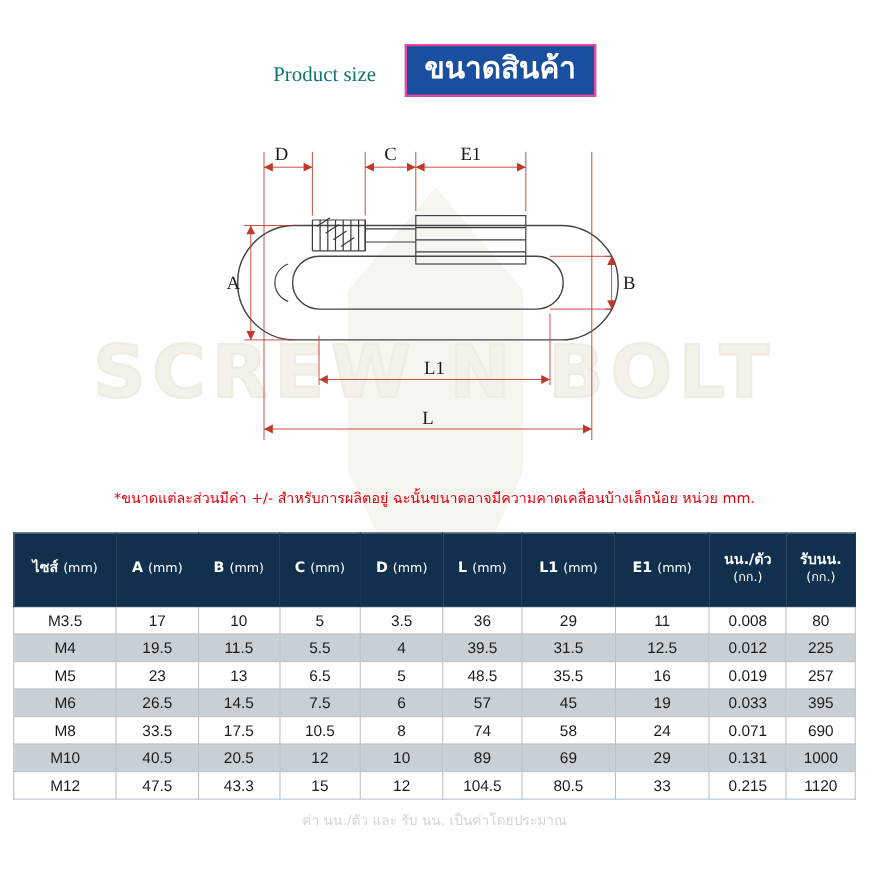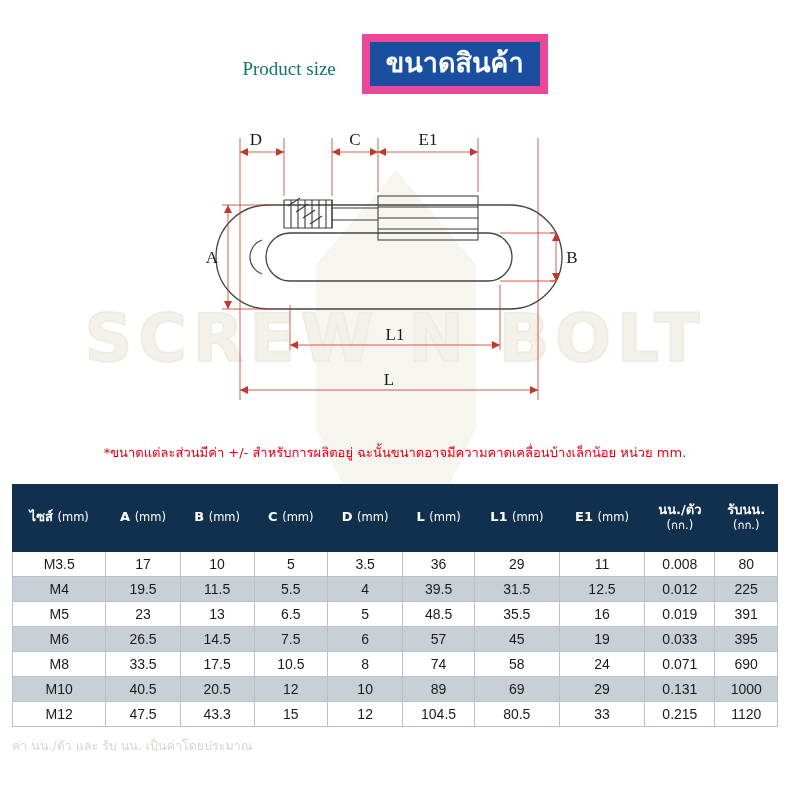--- a/index.html
+++ b/index.html
@@ -63,21 +63,21 @@
     margin-right: 26px;
     margin-top: 10px;
   }
   .badge {
     background: #1a4fa0;
     color: #ffffff;
     font-family: "DejaVu Sans", sans-serif;
     font-size: 27px;
     font-weight: bold;
     padding: 5px 16px 8px 16px;
-    border: 8px solid #ec4899;
+    border: 2px solid #ec4899;
     line-height: 1.15;
   }
 
   
   .drawing {
     position: absolute;
     left: 0; top: 100px;
     width: 790px; height: 330px;
     z-index: 1;
   }
@@ -133,21 +133,21 @@
 
   .footer-note {
     position: absolute;
     left: 12px;
     top: 736px;
     width: 766px;
     font-family: "DejaVu Sans", sans-serif;
     font-size: 12.5px;
     color: #d8d5cc;
     z-index: 2;
-    text-align: left;
+    text-align: center;
   }
   svg text {
     font-family: "Liberation Serif", serif;
   }
 </style>
 </head>
 <body>
 
 <div class="watermark">
   <div class="wm-shape"></div>
@@ -306,21 +306,21 @@
       <tr class="odd">
         <td>M5</td>
         <td>23</td>
         <td>13</td>
         <td>6.5</td>
         <td>5</td>
         <td>48.5</td>
         <td>35.5</td>
         <td>16</td>
         <td>0.019</td>
-        <td>391</td>
+        <td>257</td>
       </tr>
       <tr class="even">
         <td>M6</td>
         <td>26.5</td>
         <td>14.5</td>
         <td>7.5</td>
         <td>6</td>
         <td>57</td>
         <td>45</td>
         <td>19</td>

